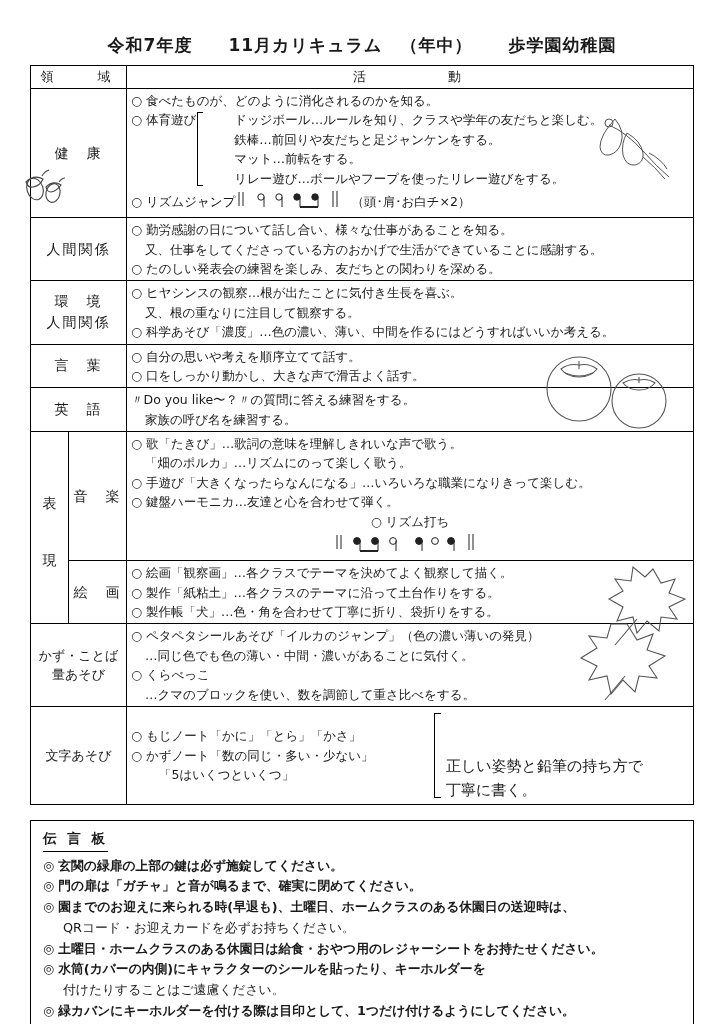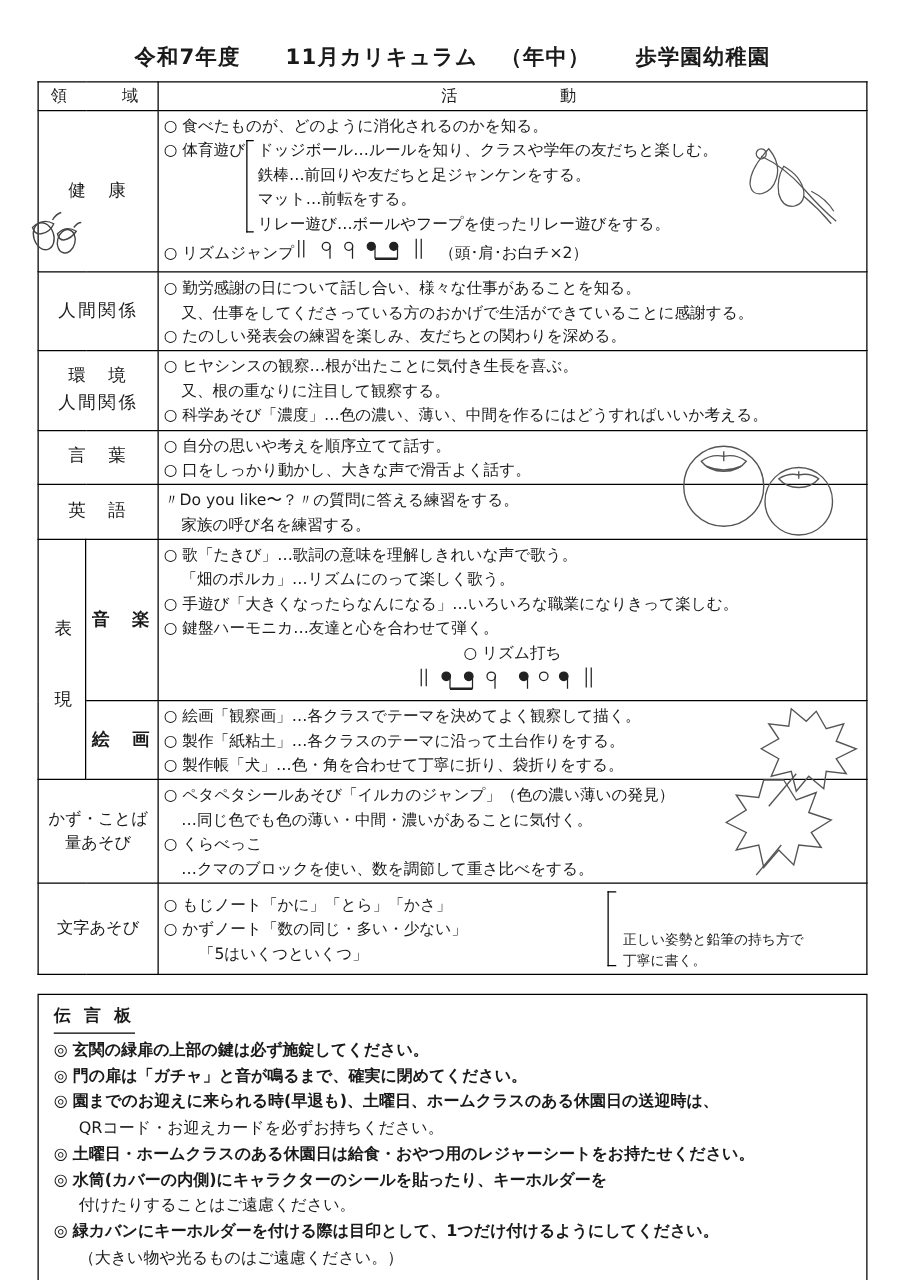--- a/index.html
+++ b/index.html
@@ -52,21 +52,20 @@
   .area-cell {
     text-align: center;
     font-weight: bold;
     font-size: 14px;
     letter-spacing: 2px;
     width: 96px;
     line-height: 1.5;
   }
   .area-cell.sub {
     width: 58px;
-    font-weight: bold;
   }
   .area-cell.narrow {
     width: 38px;
   }
   .act-cell {
     padding: 4px 6px 5px 8px;
     line-height: 1.55;
     font-size: 12.5px;
     position: relative;
   }
@@ -80,41 +79,42 @@
   .brace-row {
     display: flex;
     align-items: stretch;
   }
   .brace-head {
     flex: 0 0 auto;
     white-space: pre;
   }
   .brace-body {
     flex: 1 1 auto;
+    margin-left: 28px;
   }
   .brace-body .li { display:block; }
   .big-brace {
     border-left: 1px solid #000;
     border-top: 1px solid #000;
     border-bottom: 1px solid #000;
     width: 5px;
     margin: 2px 3px 2px 1px;
     align-self: stretch;
   }
   .twocol {
     display: flex;
     align-items: center;
     justify-content: space-between;
   }
   .twocol .left { flex: 1 1 auto; }
   .twocol .right {
     flex: 0 0 auto;
     padding-right: 46px;
     line-height: 1.55;
-    font-size: 11px;
+    font-size: 15px;
     white-space: pre-line;
     position: relative;
   }
   .twocol .right .rbrace {
     position: absolute;
     left: -12px;
     top: 4px;
     bottom: 4px;
     width: 6px;
     border-left: 1px solid #000;

